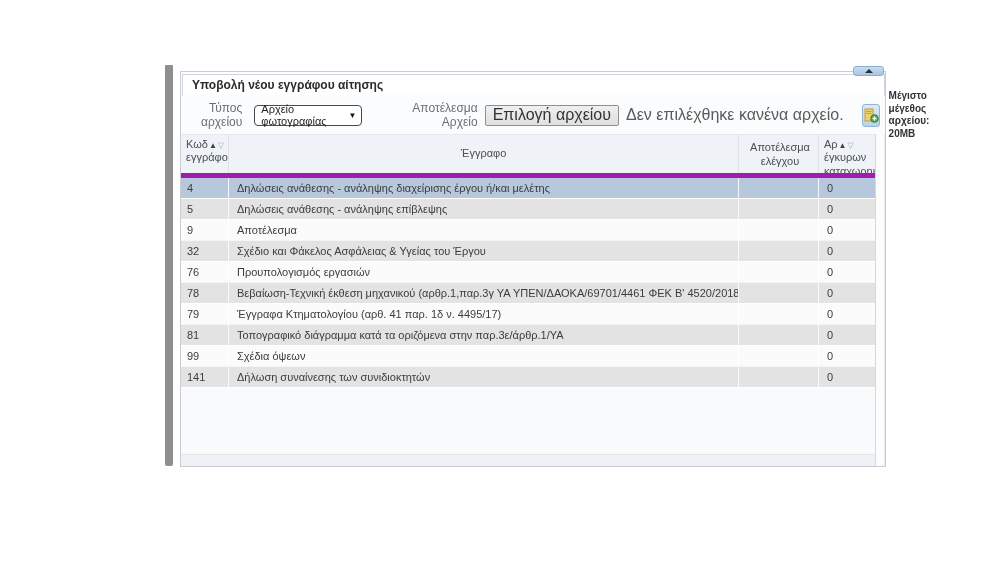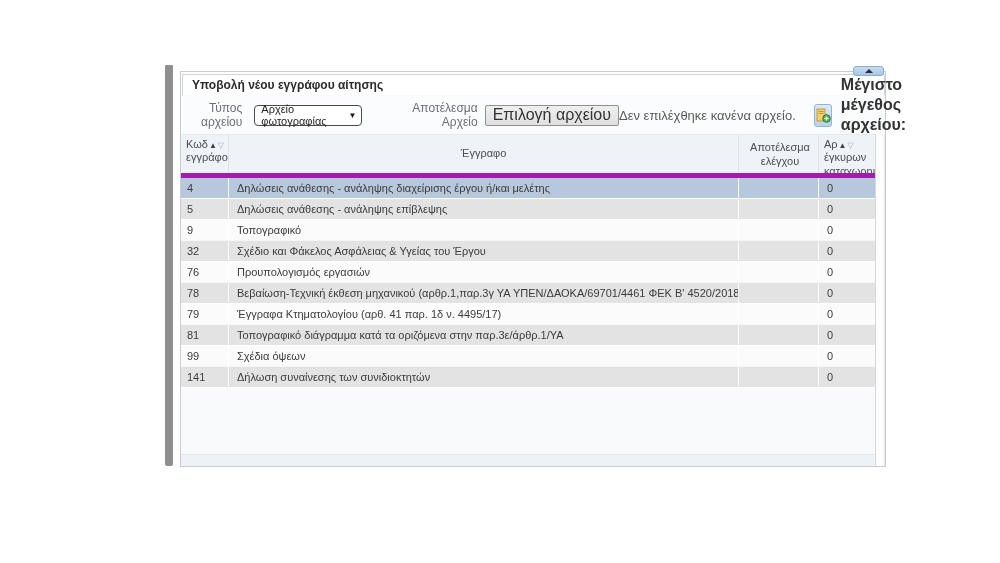--- a/index.html
+++ b/index.html
@@ -23,24 +23,24 @@
 
   .toolbar { height:38px; background:#fbfcfd; display:flex; align-items:center; padding-left:20px; flex:0 0 auto; }
   .lbl { font-size:12px; color:#6b6f75; text-align:right; line-height:1.2; }
   .lbl.type { width:44px; }
   .lbl.sel  { width:66px; margin-left:50px; }
   .select { margin-left:12px; height:21px; min-width:108px; border:1px solid #4a4a4a; border-radius:4px; background:#fff;
             display:flex; align-items:center; justify-content:space-between; padding:0 5px 0 6px; font-size:11px; color:#1e1e1e; cursor:pointer; }
   .caret { font-size:8px; color:#111; margin-left:6px; }
   .btn { margin-left:7px; height:21px; font-size:16px; color:#333; background:linear-gradient(#efefef,#e0e0e0);
          border:1px solid #8f8f8f; border-radius:2px; padding:0 7px; font-family:inherit; cursor:pointer; white-space:nowrap; }
-  .nofile { font-size:13px; color:#5a5a5a; white-space:nowrap; }
+  .nofile { margin-left:7px; font-size:16px; color:#5a5a5a; white-space:nowrap; }
   .iconbtn { margin-left:18px; width:34px; height:23px; background:linear-gradient(#dcebf8,#b9d3eb);
              border:1px solid #93b3d3; border-radius:3px; display:flex; align-items:center; justify-content:center; cursor:pointer; }
-  .maxsize { margin-left:9px; font-size:16px; font-weight:bold; color:#333; line-height:1.25; }
+  .maxsize { margin-left:9px; font-size:10px; font-weight:bold; color:#333; line-height:1.25; }
 
   .contentrow { flex:1; display:flex; min-height:0; }
   .maincol { flex:1; display:flex; flex-direction:column; min-width:0; }
   .scrollstrip { width:10px; background:#fdfdfe; border-left:1px solid #d5d8dc; border-right:1px solid #e6e8ea; cursor:pointer; }
 
   .theader { display:flex; background:#eff2f7; border-top:1px solid #e6eaef; border-bottom:5px solid #a21caf;
              height:44px; font-size:11px; color:#4a4e55; flex:0 0 auto; }
   .hc { border-right:1px solid #dfe3e9; padding:3px 2px 2px 5px; overflow:hidden; line-height:1.22; }
   .hc.c1 { width:48px; }
   .hc.c2 { flex:1; display:flex; align-items:center; justify-content:center; padding:0; }
@@ -130,21 +130,21 @@
     <div class="tc c4">0</div>
   </div>
             <div class="trow alt">
     <div class="tc c1">5</div>
     <div class="tc c2">Δηλώσεις ανάθεσης - ανάληψης επίβλεψης</div>
     <div class="tc c3"></div>
     <div class="tc c4">0</div>
   </div>
             <div class="trow">
     <div class="tc c1">9</div>
-    <div class="tc c2">Τοπογραφικό</div>
+    <div class="tc c2">Αποτέλεσμα</div>
     <div class="tc c3"></div>
     <div class="tc c4">0</div>
   </div>
             <div class="trow alt">
     <div class="tc c1">32</div>
     <div class="tc c2">Σχέδιο και Φάκελος Ασφάλειας &amp; Υγείας του Έργου</div>
     <div class="tc c3"></div>
     <div class="tc c4">0</div>
   </div>
             <div class="trow">

